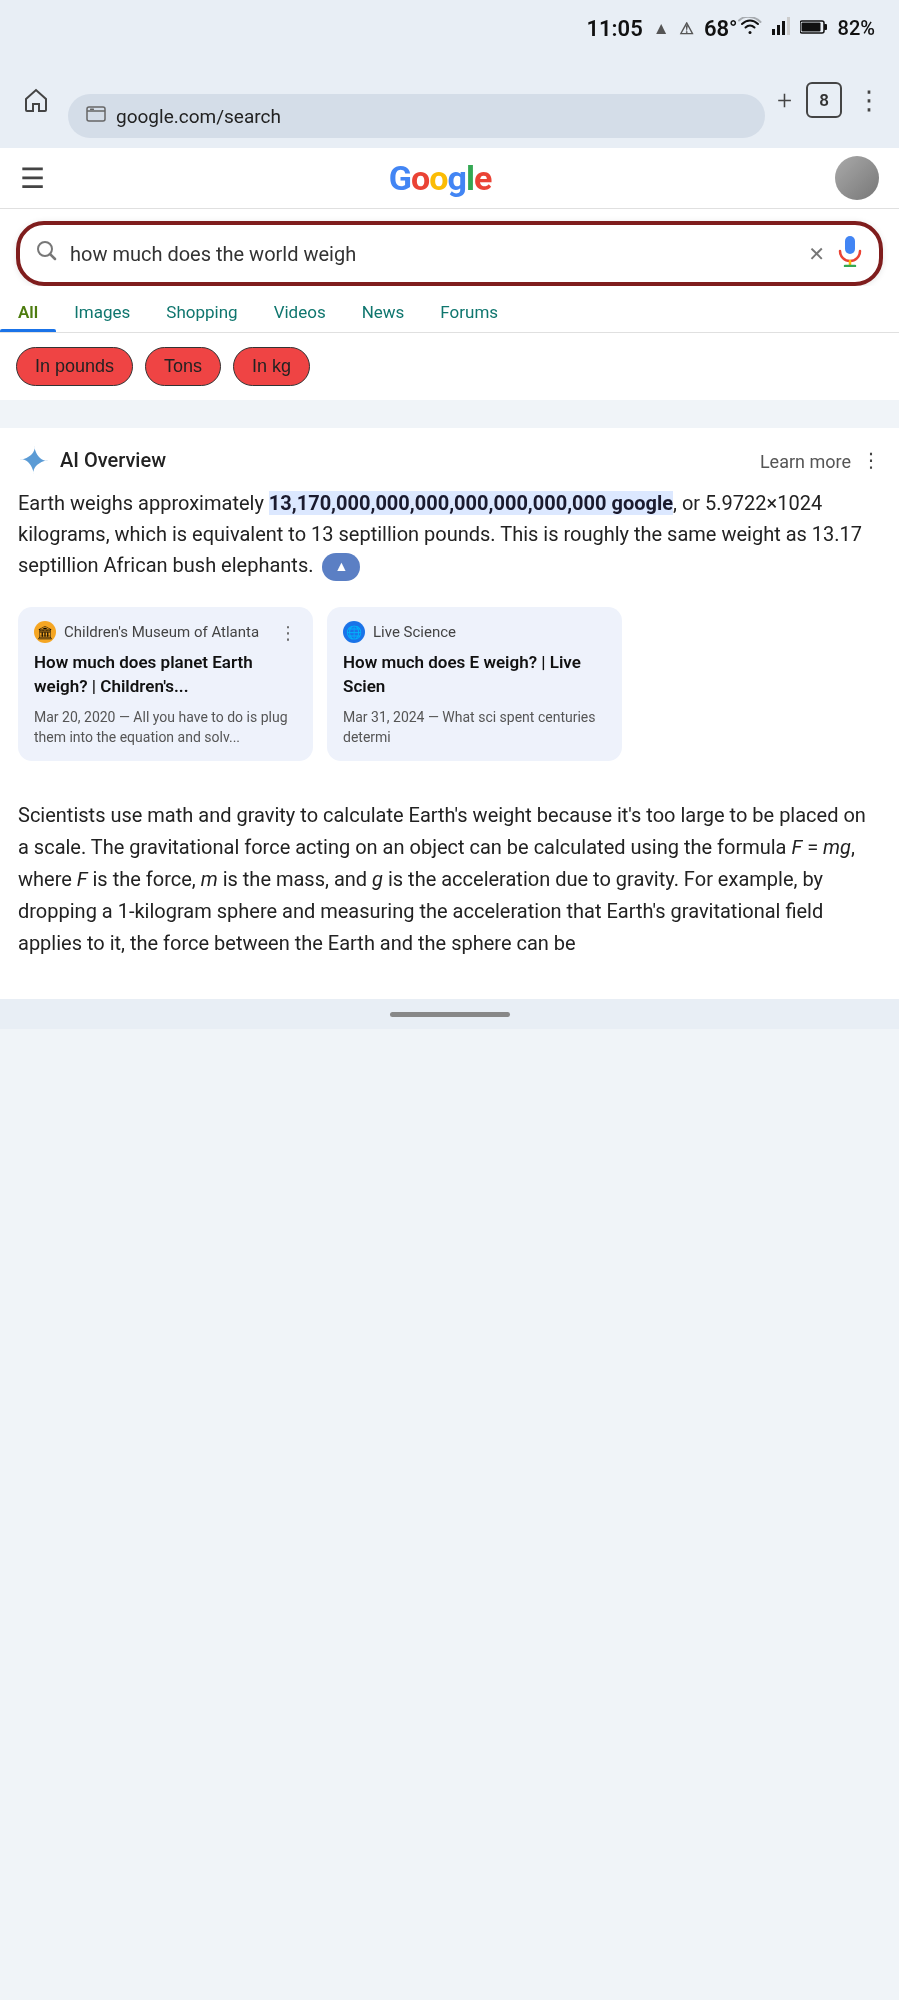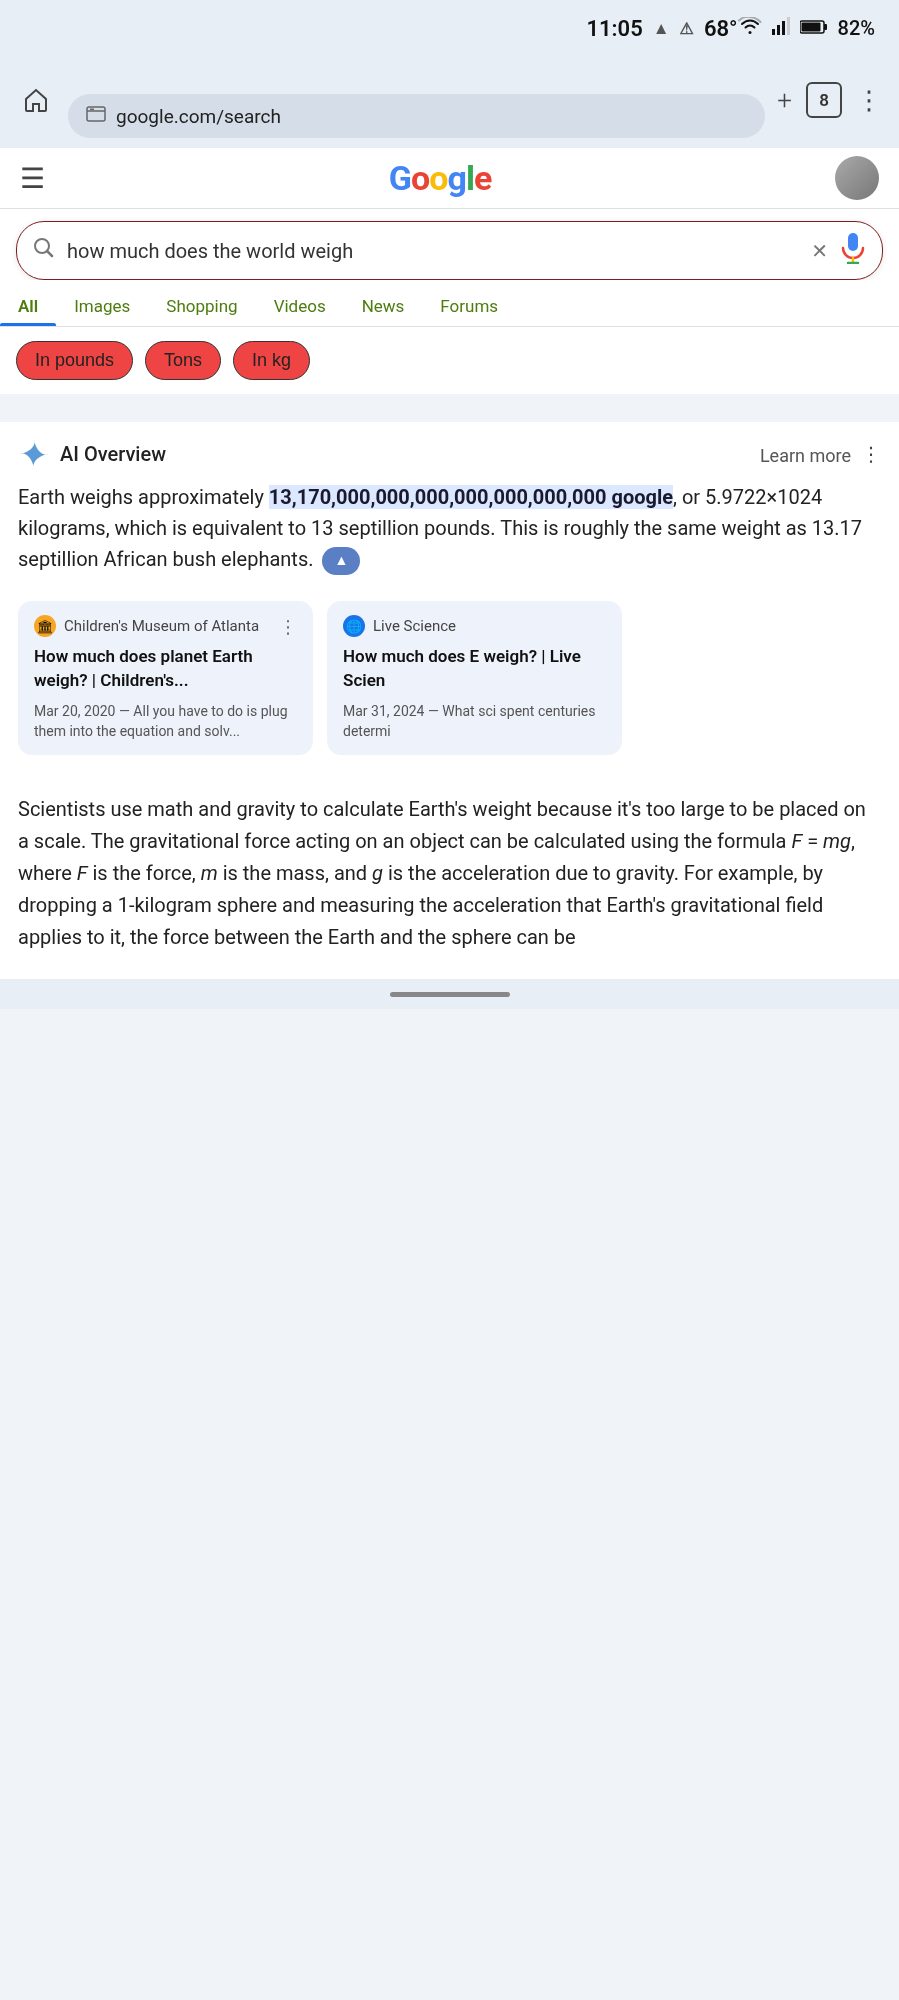--- a/index.html
+++ b/index.html
@@ -104,21 +104,21 @@
       background: linear-gradient(135deg, #aaa 0%, #777 100%);
       overflow: hidden;
     }
 
     
     .search-box-wrap {
       background: #fff;
       padding: 12px 16px 0;
     }
     .search-box {
-      border: 1px solid #7f1d1d;
+      border: 4px solid #7f1d1d;
       border-radius: 28px;
       display: flex;
       align-items: center;
       padding: 10px 16px;
       gap: 12px;
       background: #fff;
       box-shadow: 0 1px 6px rgba(0,0,0,0.1);
     }
     .search-icon-wrap { font-size: 22px; color: #777; }
     .search-input-text {
@@ -138,21 +138,21 @@
       display: flex;
       align-items: center;
       gap: 0;
       padding: 6px 0 0;
       border-bottom: 1px solid #e0e0e0;
       overflow-x: auto;
     }
     .search-tab {
       padding: 10px 18px;
       font-size: 17px;
-      color: #4d7c0f;
+      color: #0f766e;
       white-space: nowrap;
       cursor: pointer;
       position: relative;
     }
     .search-tab.active {
       color: #4d7c0f;
       font-weight: 600;
     }
     .search-tab.active::after {
       content: '';
@@ -297,21 +297,21 @@
     }
     .source-card-desc {
       font-size: 14px;
       color: #555;
       line-height: 1.45;
     }
 
     
     .long-text-section {
       background: #fff;
-      padding: 20px 18px 26px;
+      padding: 20px 18px 40px;
       font-size: 20px;
       line-height: 1.6;
       color: #222;
     }
     .formula-italic { font-style: italic; }
 
     
     .bottom-bar {
       background: #e8eef5;
       height: 30px;

